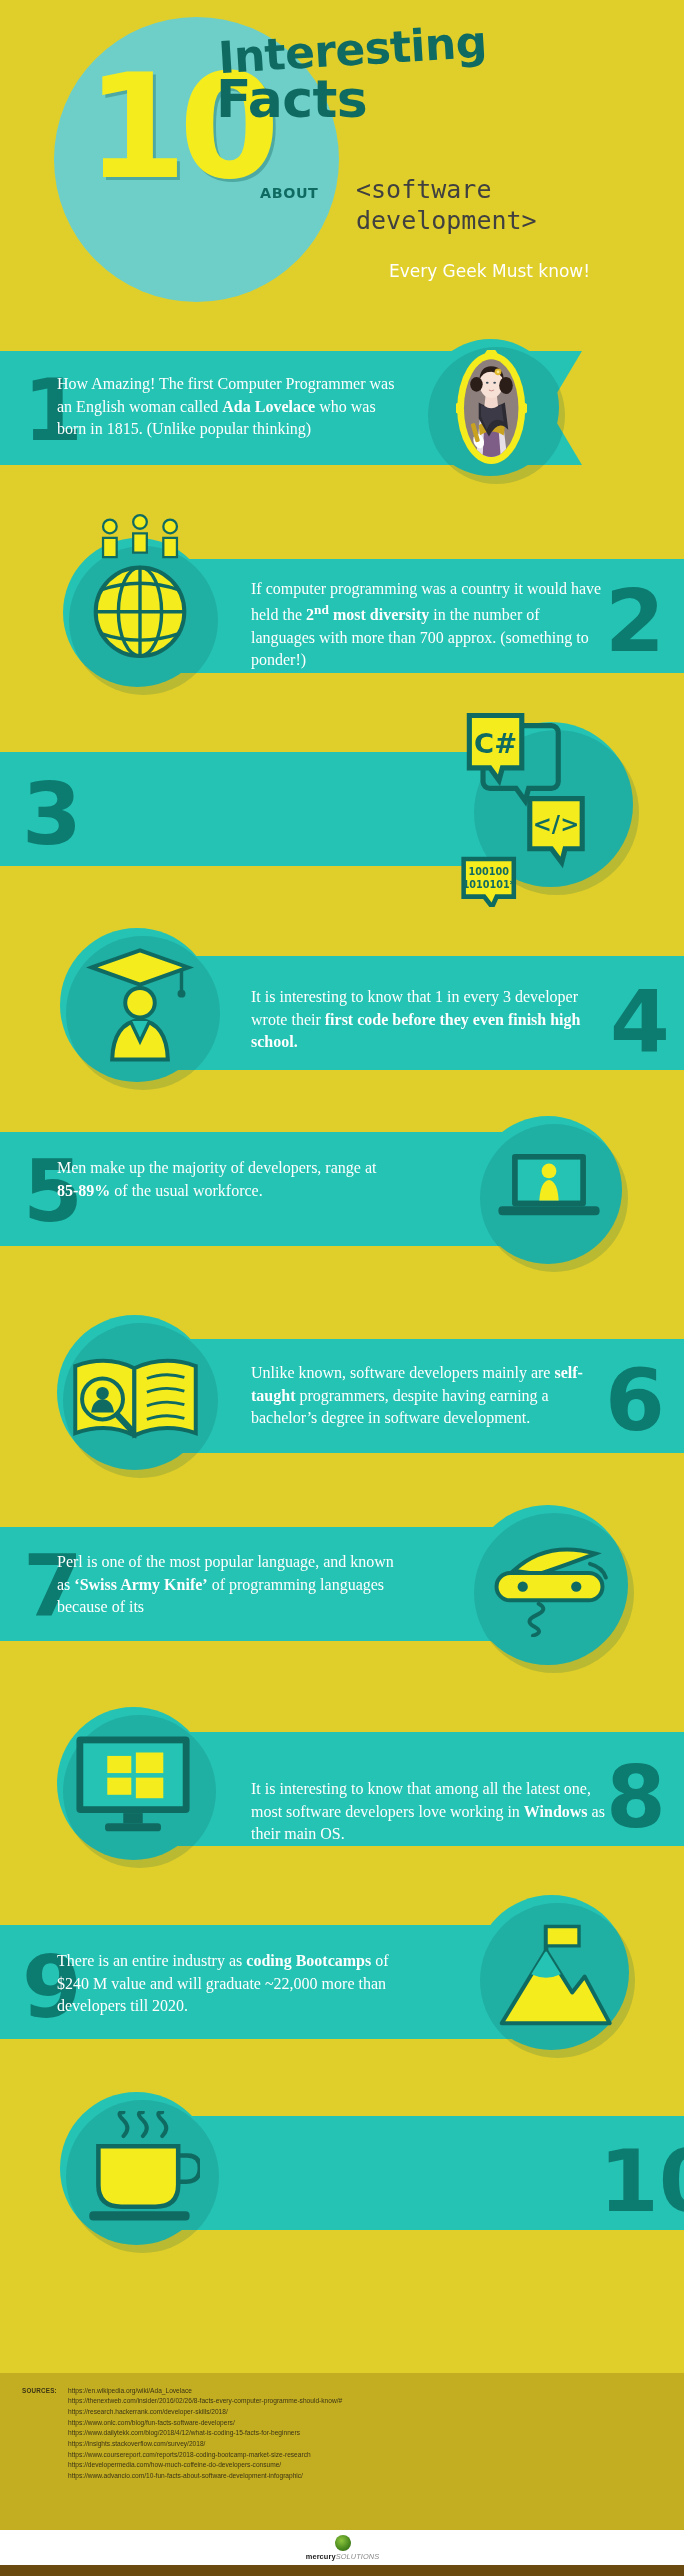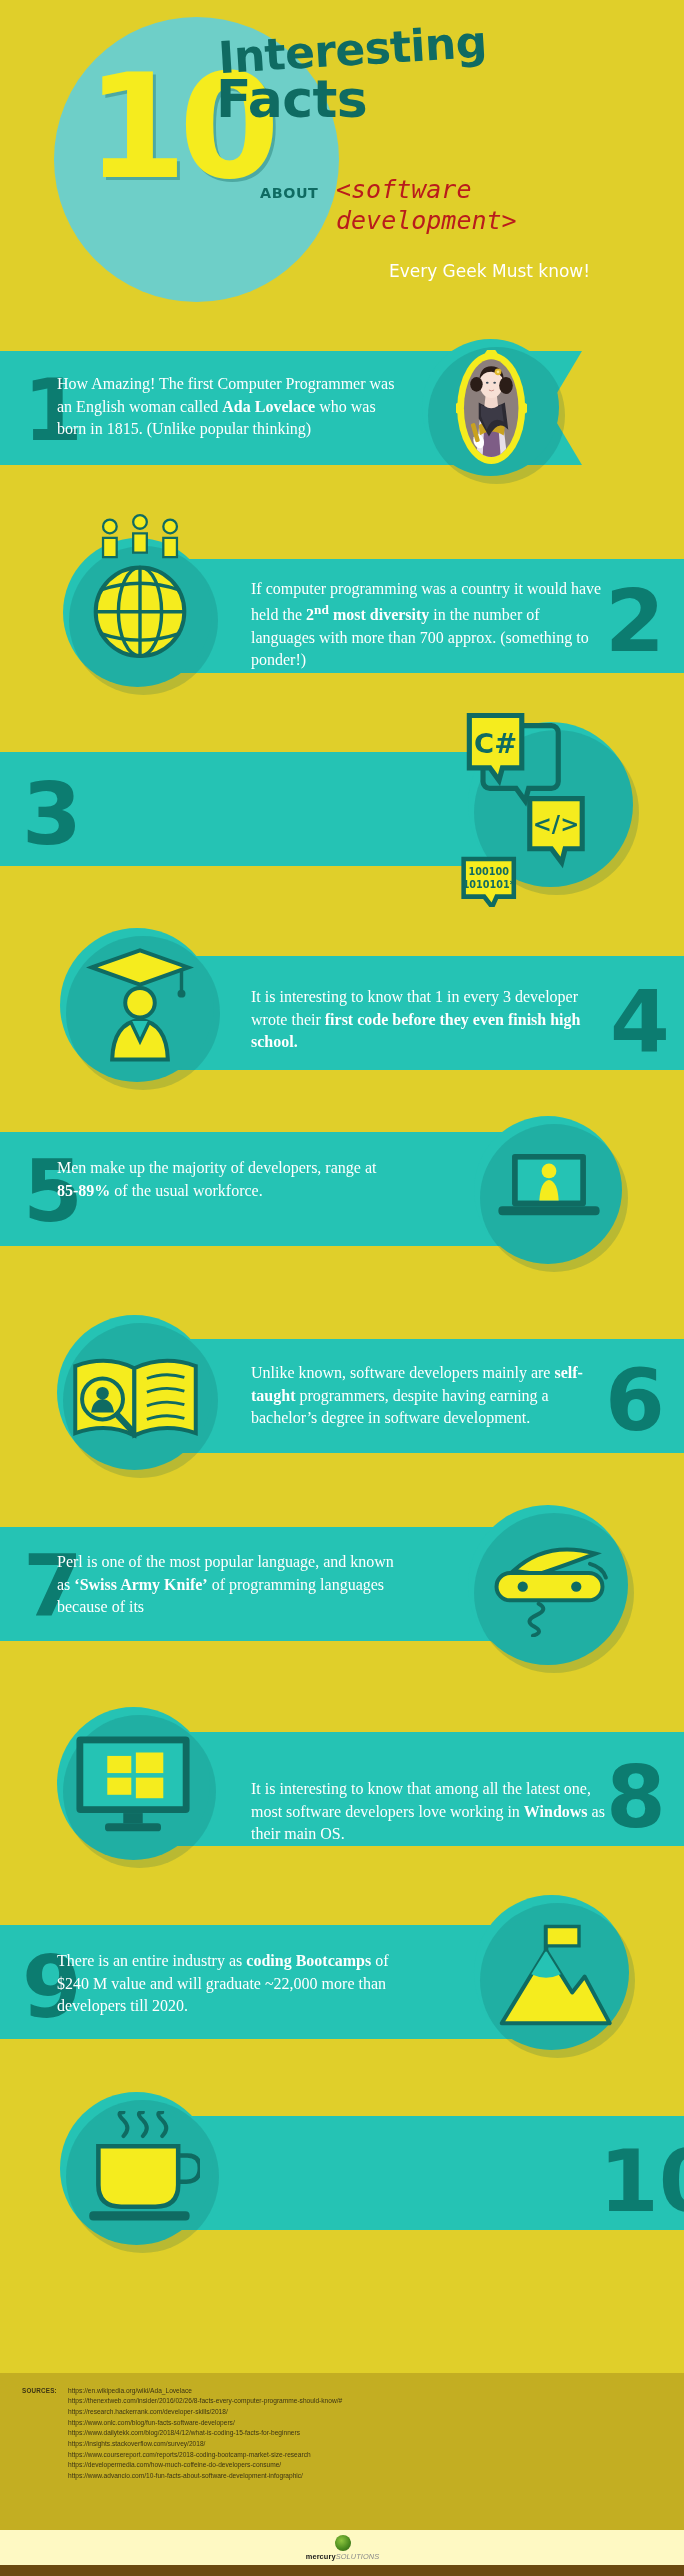--- a/index.html
+++ b/index.html
@@ -63,28 +63,27 @@
     left: 260px; top: 185px;
     font-family: "DejaVu Sans", sans-serif;
     font-weight: bold;
     font-size: 14.3px;
     color: #0f6b62;
     letter-spacing: 0.6px;
     z-index: 5;
   }
   .hdr-code {
     position: absolute;
-    left: 336px; top: 174px;
+    left: 356px; top: 174px;
     width: 320px;
     font-family: "DejaVu Sans Mono", monospace;
     font-size: 25px;
     line-height: 1.25;
-    color: #b91c1c;
+    color: #404040;
     z-index: 5;
-    font-style: italic;
   }
   .hdr-tagline {
     position: absolute;
     left: 347px; top: 261px;
     width: 285px;
     font-family: "DejaVu Sans", sans-serif;
     font-weight: normal;
     font-size: 17px;
     color: #ffffff;
     text-align: center;
@@ -179,21 +178,21 @@
     left: 68px; top: 12.6px;
     font-family: "Liberation Sans", sans-serif;
     font-size: 6.6px;
     line-height: 1.62;
     color: #3c3414;
   }
   .footer {
     position: absolute;
     left: 0; top: 2530px;
     width: 685px; height: 46px;
-    background: #fef9c3;
+    background: #ffffff;
     z-index: 9;
   }
   .logo-wrap {
     position: absolute;
     left: 0; top: 4.6px;
     width: 685px;
     text-align: center;
   }
   .logo-mark {
     display: inline-block;

